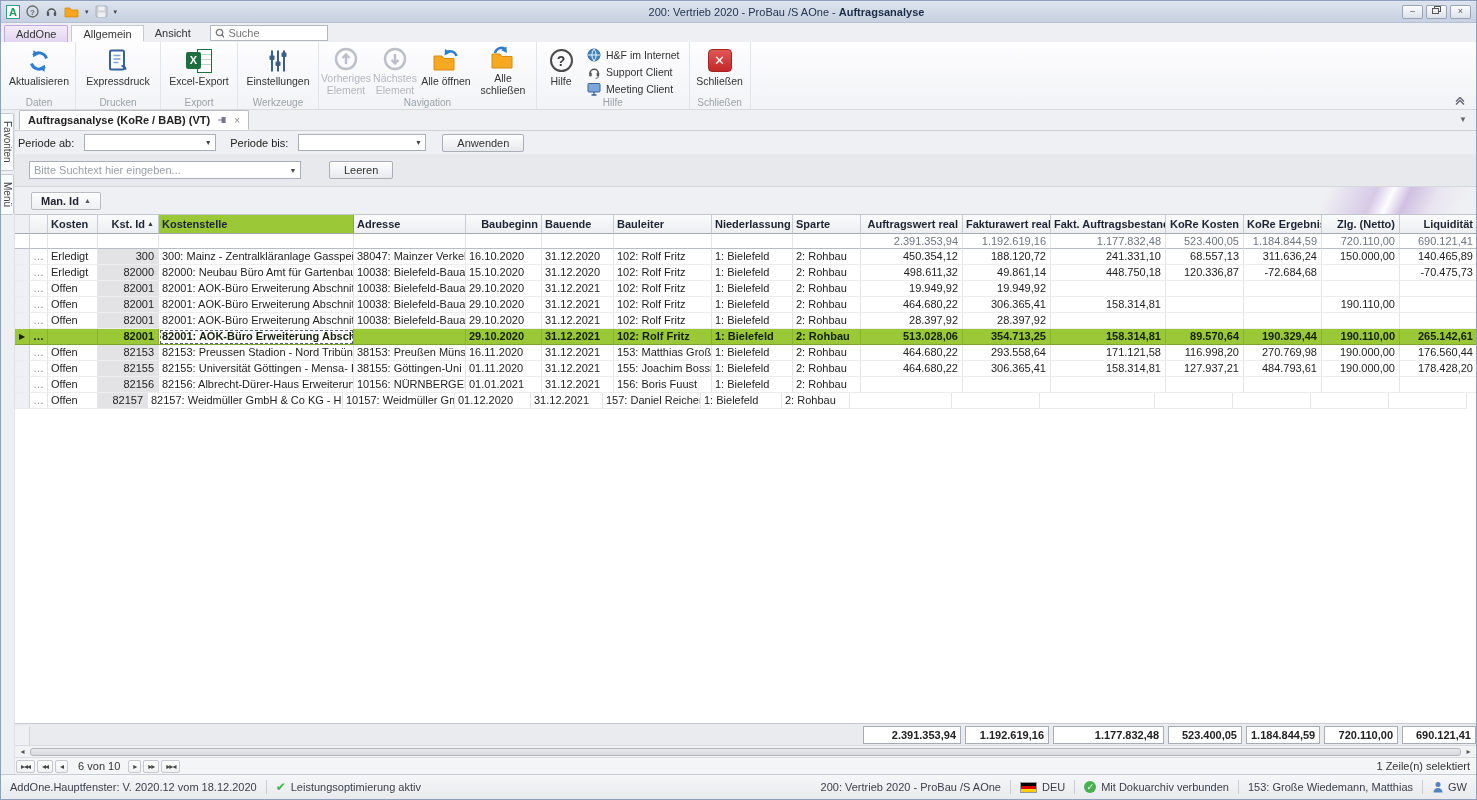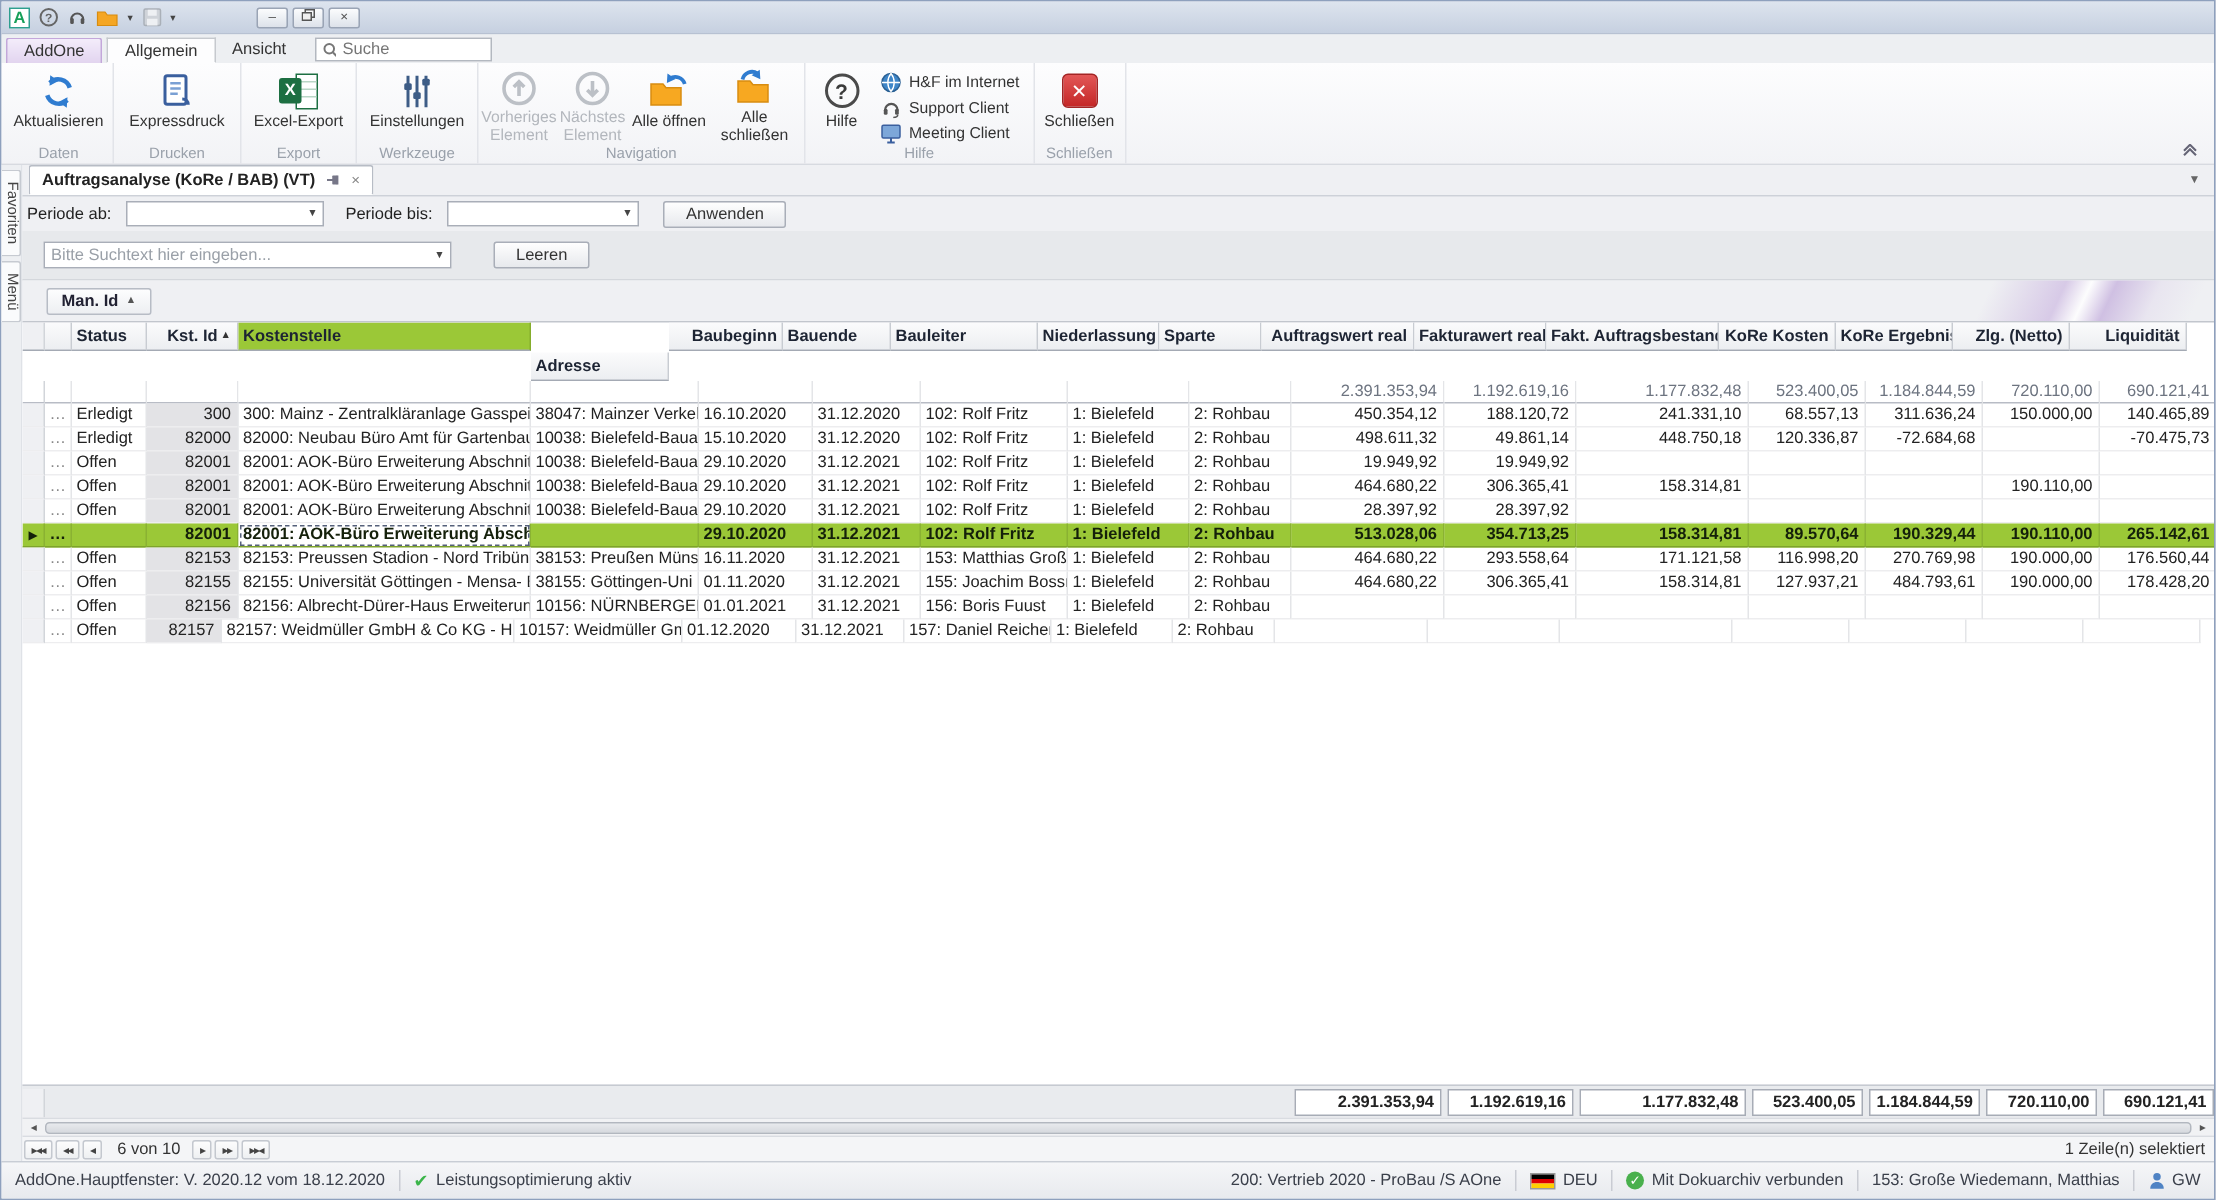--- a/index.html
+++ b/index.html
@@ -143,20 +143,21 @@
       <span class="qadrop">▾</span>
       <span class="qaicon">
         <svg width="13" height="13">
             <rect x="1" y="1" width="11" height="11" rx="1" fill="#cfd3d9" stroke="#aab0b8"></rect>
             <rect x="3.5" y="1.5" width="6" height="4" fill="#eef0f3"></rect>
             <rect x="3" y="7.5" width="7" height="4.5" fill="#eef0f3"></rect>
           </svg>
         </span>
       <span class="qadrop">▾</span>
     </div>
+    <div class="title"><span>200: Vertrieb 2020 - ProBau /S AOne - </span><b>Auftragsanalyse</b></div>
     <div class="winbtns">
       <span class="wbtn">–</span>
       <span class="wbtn">
         <svg width="9" height="8">
             <rect x="2.5" y="0.5" width="6" height="5" fill="none" stroke="#555"></rect>
             <rect x="0.5" y="2.5" width="6" height="5" fill="#eee" stroke="#555"></rect>
           </svg></span>
       <span class="wbtn">×</span>
     </div>
   </div>
@@ -376,24 +377,24 @@
           <span>Man. Id</span>
           <span class="chip-arrow">▲</span>
           </span>
         <span class="purple-deco"></span>
       </div>
 
       <div class="grid" id="grid">
           <div class="grow">
             <div class="gcell hcell c-indicator" style="width: 15px;"></div>
             <div class="gcell hcell c-ellipsis" style="width: 18px;"></div>
-            <div class="gcell hcell c-status" style="width: 50px;">Status</div>
+            <div class="gcell hcell c-status" style="width: 50px;">Kosten</div>
             <div class="gcell hcell c-kstId r" style="width: 61px;">Kst. Id<span class="sort">▲</span></div>
             <div class="gcell hcell c-kostenstelle hl" style="width: 195px;">Kostenstelle</div>
-            <div class="gcell hcell c-adresse" style="width: 92px; margin-top: 20px;">Adresse</div>
+            <div class="gcell hcell c-adresse" style="width: 112px;">Adresse</div>
             <div class="gcell hcell c-baubeginn" style="width: 76px; text-align: right;">Baubeginn</div>
             <div class="gcell hcell c-bauende" style="width: 72px;">Bauende</div>
             <div class="gcell hcell c-bauleiter" style="width: 98px;">Bauleiter</div>
             <div class="gcell hcell c-niederlassung" style="width: 81px;">Niederlassung</div>
             <div class="gcell hcell c-sparte" style="width: 68px;">Sparte</div>
             <div class="gcell hcell c-auftragswert r" style="width: 102px;">Auftragswert real</div>
             <div class="gcell hcell c-fakturawert r" style="width: 88px;">Fakturawert real</div>
             <div class="gcell hcell c-faktBestand r" style="width: 115px;">Fakt. Auftragsbestand</div>
             <div class="gcell hcell c-koreKosten r" style="width: 78px;">KoRe Kosten</div>
             <div class="gcell hcell c-koreErgebnis r" style="width: 78px;">KoRe Ergebnis</div>

